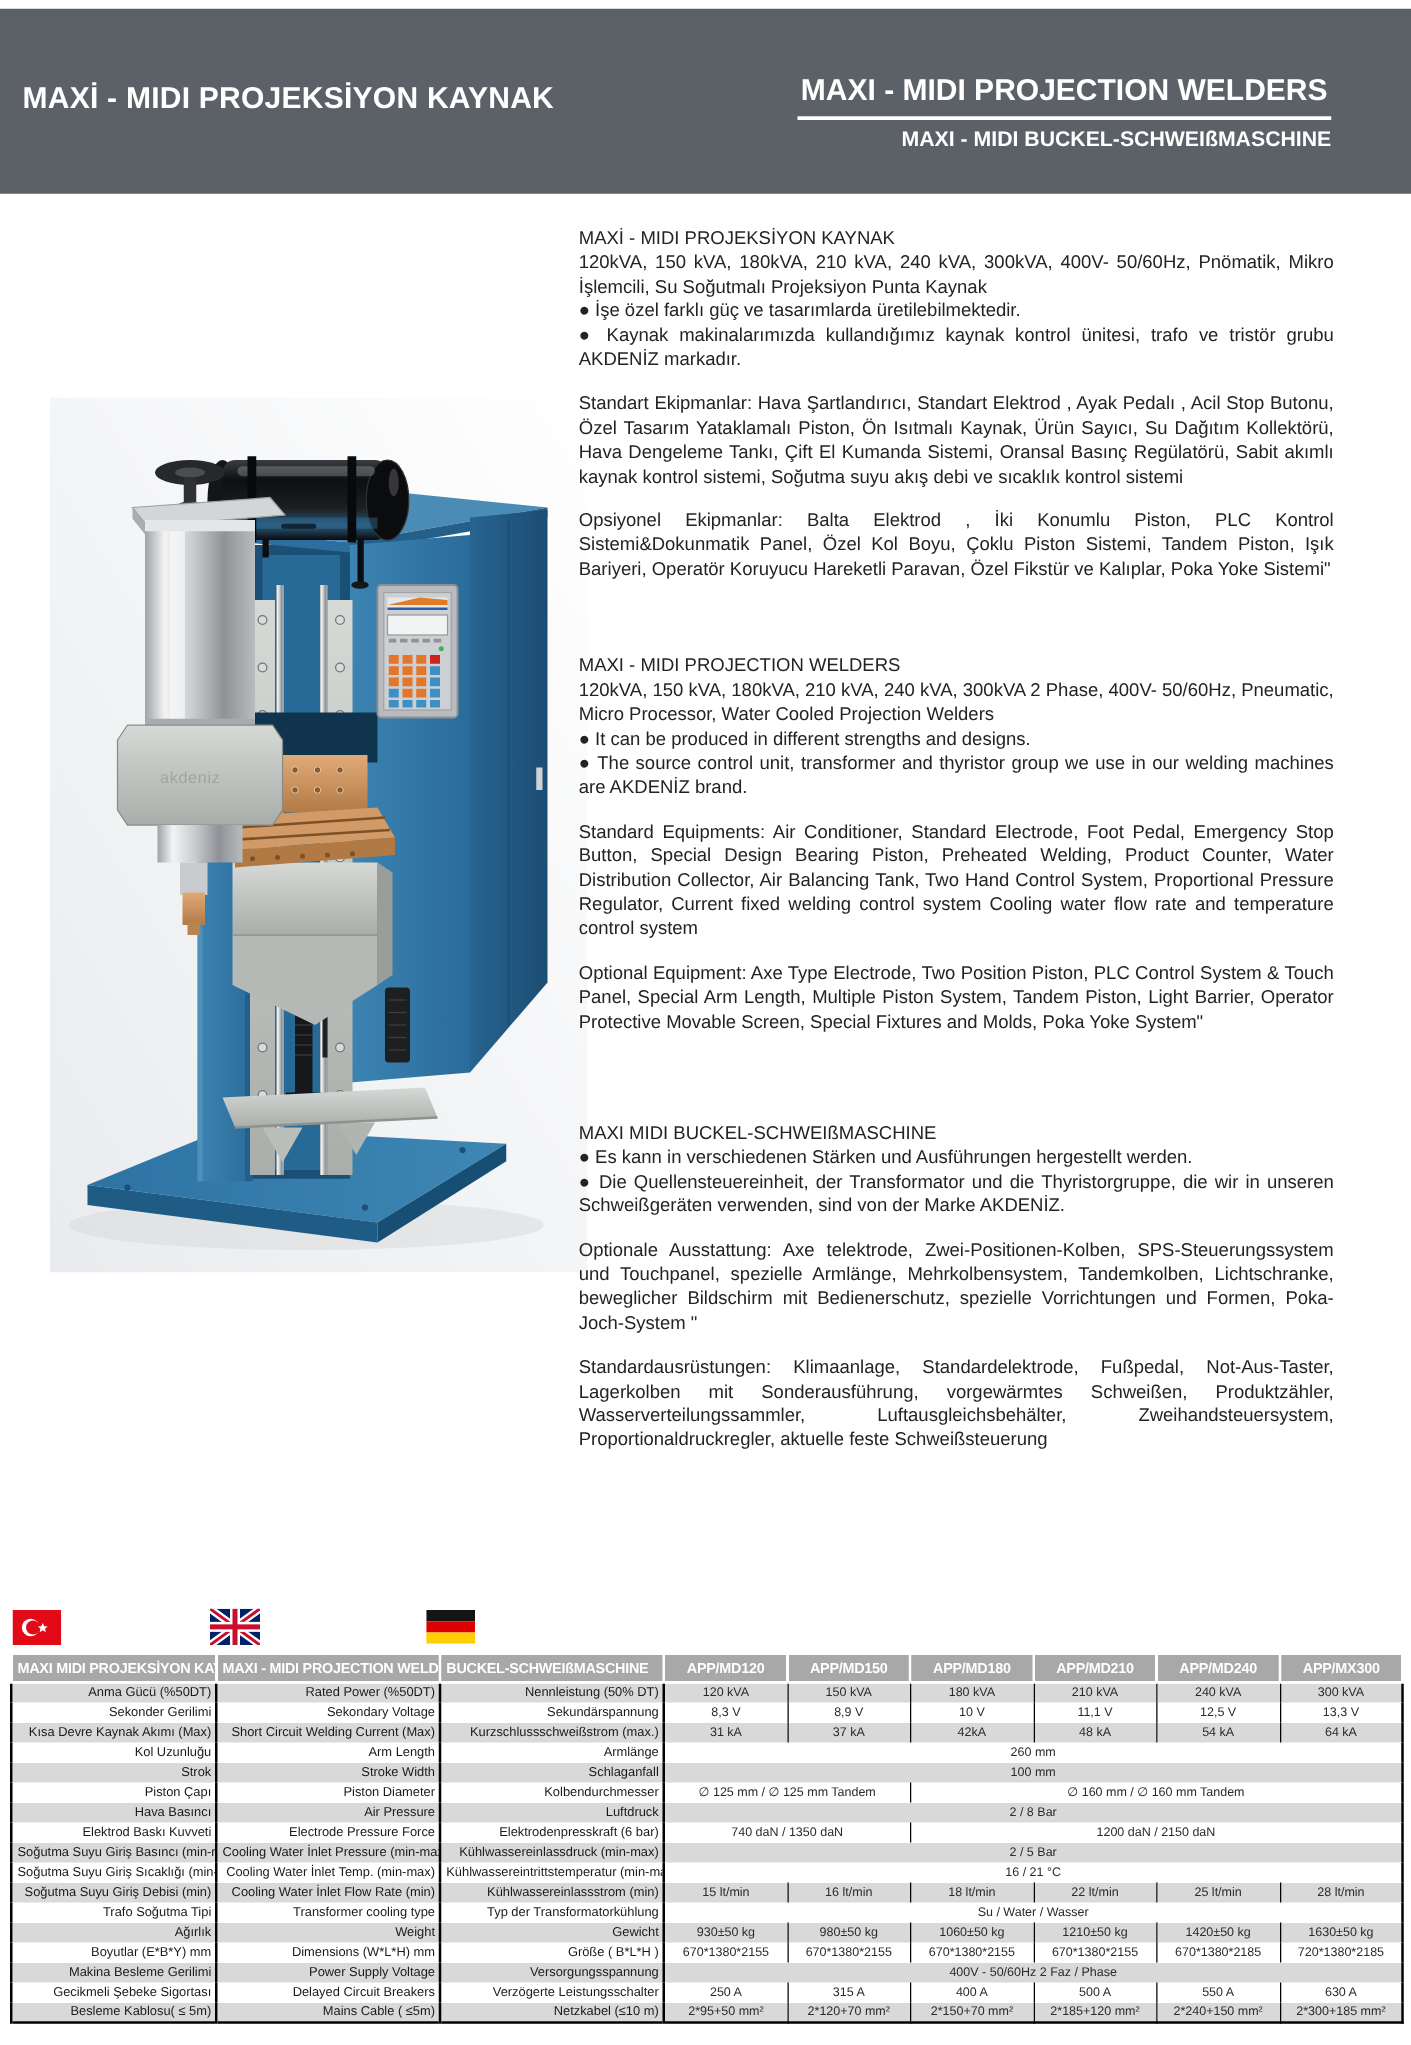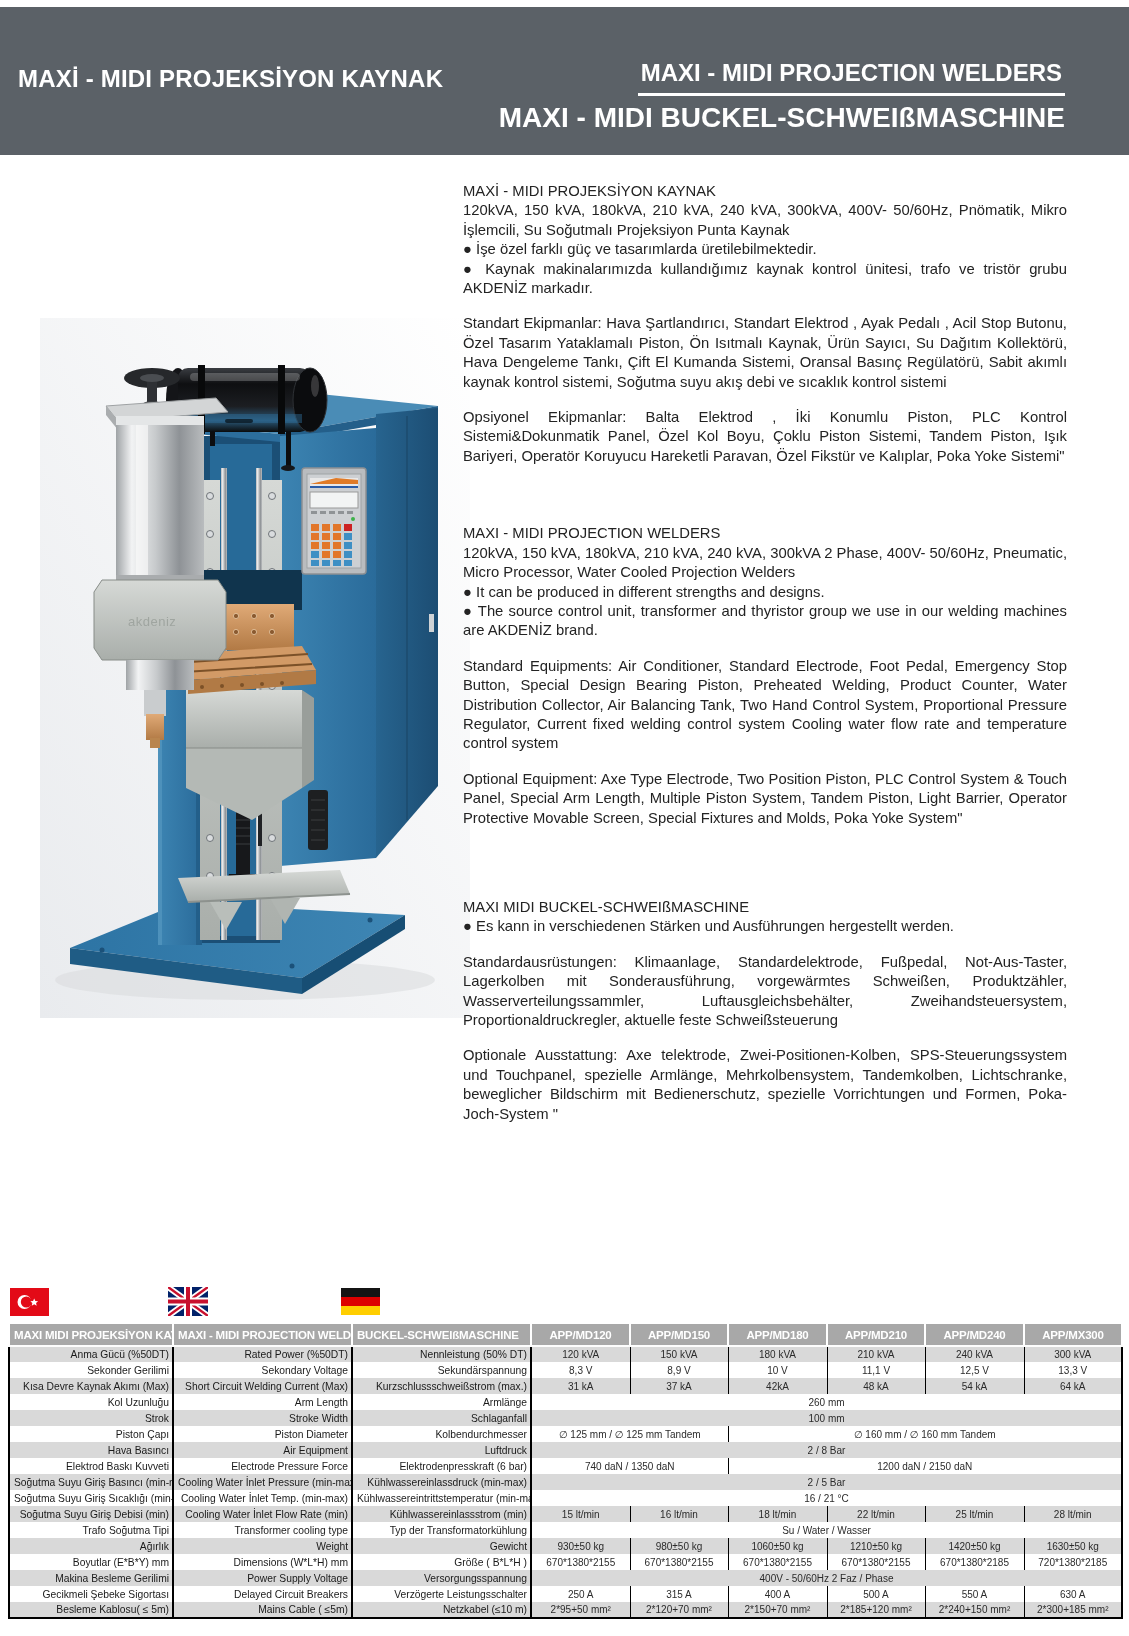--- a/index.html
+++ b/index.html
@@ -18,21 +18,21 @@
     font-size:24px; font-weight:bold; letter-spacing:0.2px; white-space:nowrap;
   }
   .band-right {
     position:absolute; right:64px; top:52px;
     display:flex; flex-direction:column; align-items:flex-end;
   }
   .band-en {
     font-size:24px; font-weight:bold; white-space:nowrap;
     padding:0 3px 6px 3px; border-bottom:3px solid #ffffff;
   }
-  .band-de { font-size:28px; font-weight:bold; white-space:nowrap; padding-top:6px; }
+  .band-de { font-size:17px; font-weight:bold; white-space:nowrap; padding-top:6px; }
 
   
   .machine-wrap { position:absolute; left:40px; top:318px; width:430px; height:700px; }
 
   
   .copy {
     position:absolute; left:463px; top:182px; width:604px;
     font-size:14.8px; line-height:19.4px; color:#232323; text-align:justify;
   }
   .para { margin-bottom:16px; }
@@ -341,23 +341,24 @@
       <div>120kVA, 150 kVA, 180kVA, 210 kVA, 240 kVA, 300kVA 2 Phase,  400V- 50/60Hz, Pneumatic, Micro Processor, Water Cooled Projection  Welders</div>
       <div>● It can be produced in different strengths and designs.</div>
       <div>● The source control unit, transformer and thyristor group we use in our welding machines are AKDENİZ brand.</div>
     </div>
     <div class="para">Standard Equipments: Air Conditioner, Standard Electrode, Foot Pedal, Emergency Stop Button, Special Design Bearing Piston, Preheated Welding, Product Counter, Water Distribution Collector, Air Balancing Tank, Two Hand Control System, Proportional Pressure Regulator, Current fixed welding control system Cooling water flow rate and temperature control system</div>
     <div class="para gap-xxl">Optional Equipment: Axe Type Electrode, Two Position Piston, PLC Control System &amp; Touch Panel, Special Arm Length, Multiple Piston System, Tandem Piston, Light Barrier, Operator Protective Movable Screen, Special Fixtures and Molds, Poka Yoke System"</div>
 
     <div class="para">
       <div>MAXI MIDI BUCKEL-SCHWEIßMASCHINE</div>
       <div>● Es kann in verschiedenen Stärken und Ausführungen hergestellt werden.</div>
+      <div>● Die Quellensteuereinheit, der Transformator und die Thyristorgruppe, die wir in unseren Schweißgeräten verwenden, sind von der Marke AKDENİZ.</div>
     </div>
+    <div class="para">Optionale Ausstattung: Axe telektrode, Zwei-Positionen-Kolben, SPS-Steuerungssystem und Touchpanel, spezielle Armlänge, Mehrkolbensystem, Tandemkolben, Lichtschranke, beweglicher Bildschirm mit Bedienerschutz, spezielle Vorrichtungen und Formen, Poka-Joch-System "</div>
     <div class="para">Standardausrüstungen: Klimaanlage, Standardelektrode, Fußpedal, Not-Aus-Taster, Lagerkolben mit Sonderausführung, vorgewärmtes Schweißen, Produktzähler, Wasserverteilungssammler, Luftausgleichsbehälter, Zweihandsteuersystem, Proportionaldruckregler, aktuelle feste Schweißsteuerung</div>
-    <div class="para">Optionale Ausstattung: Axe telektrode, Zwei-Positionen-Kolben, SPS-Steuerungssystem und Touchpanel, spezielle Armlänge, Mehrkolbensystem, Tandemkolben, Lichtschranke, beweglicher Bildschirm mit Bedienerschutz, spezielle Vorrichtungen und Formen, Poka-Joch-System "</div>
   </div>
 
   <svg class="flag flag-tr" width="39" height="28" viewBox="0 0 39 28">
     <rect width="39" height="28" fill="#e30a17"></rect>
     <circle cx="14.5" cy="14" r="7" fill="#ffffff"></circle>
     <circle cx="16.4" cy="14" r="5.6" fill="#e30a17"></circle>
     <path d="M24.2,10.4 l1.15,2.55 2.75,0.2 -2.05,1.85 0.6,2.7 -2.45,-1.45 -2.45,1.45 0.6,-2.7 -2.05,-1.85 2.75,-0.2 z" fill="#ffffff"></path>
   </svg>
   <svg class="flag flag-uk" width="40" height="29" viewBox="0 0 40 29">
     <rect width="40" height="29" fill="#012169"></rect>
@@ -447,21 +448,21 @@
         </tr>
         <tr>
           <td class="lbl">Piston Çapı</td>
           <td class="lbl">Piston Diameter</td>
           <td class="lbl">Kolbendurchmesser</td>
           <td class="val" colspan="2">∅ 125 mm / ∅ 125 mm Tandem</td>
           <td class="val" colspan="4">∅ 160 mm / ∅ 160 mm Tandem</td>
         </tr>
         <tr class="stripe">
           <td class="lbl">Hava Basıncı</td>
-          <td class="lbl">Air Equipment</td>
+          <td class="lbl">Air Pressure</td>
           <td class="lbl">Luftdruck</td>
           <td class="val" colspan="6">2 / 8 Bar</td>
         </tr>
         <tr>
           <td class="lbl">Elektrod Baskı Kuvveti</td>
           <td class="lbl">Electrode Pressure Force</td>
           <td class="lbl">Elektrodenpresskraft (6 bar)</td>
           <td class="val" colspan="2">740 daN /  1350 daN</td>
           <td class="val" colspan="4">1200 daN /  2150 daN</td>
         </tr>

